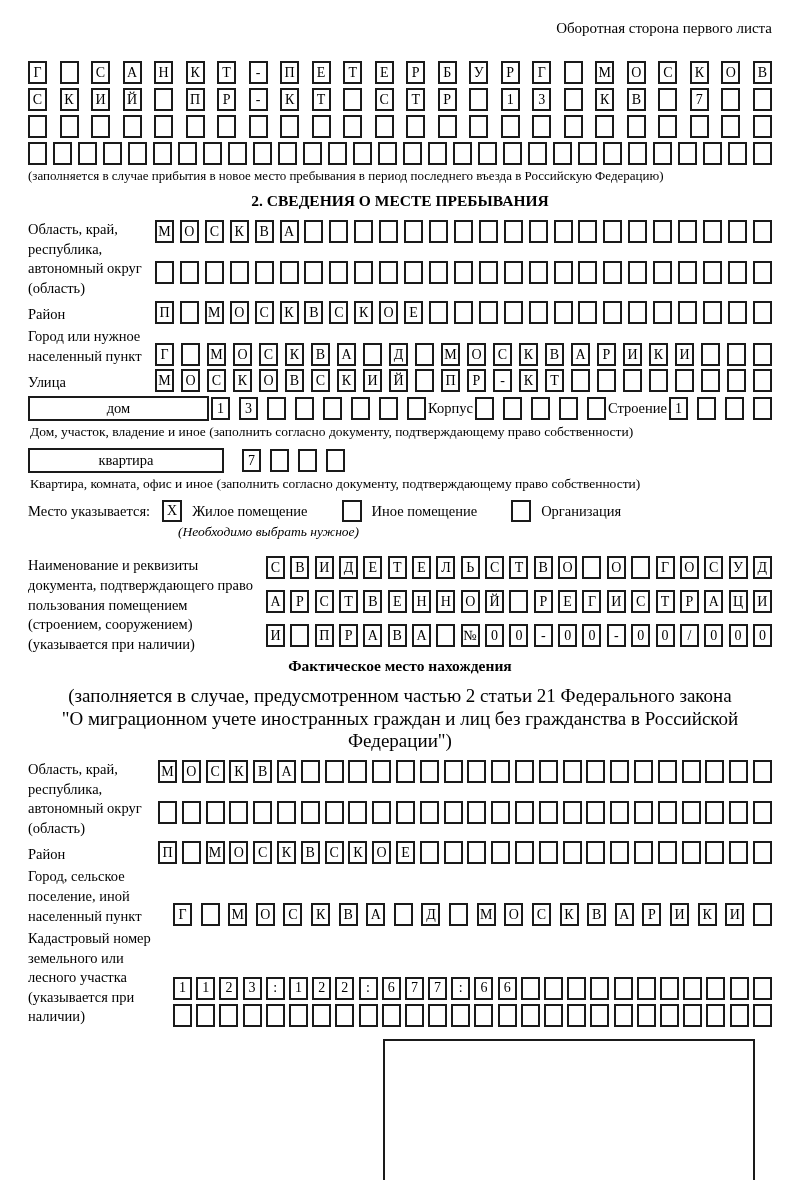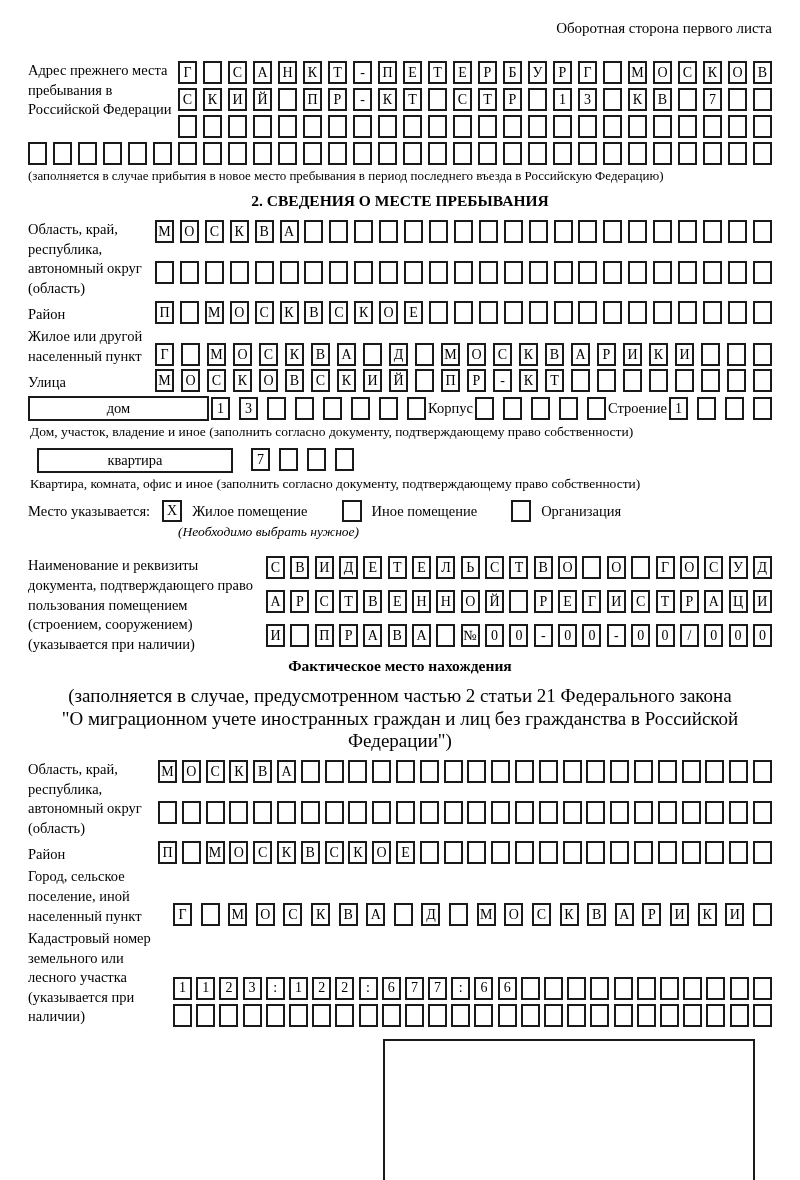--- a/index.html
+++ b/index.html
@@ -18,42 +18,41 @@
   .cells{display:flex;justify-content:space-between;flex:1;height:23px;}
   .cells.tight{flex:0 0 auto;justify-content:flex-start;gap:9px;}
   .cell{width:19px;height:23px;flex:0 0 19px;border:2px solid #1a1a1a;box-sizing:border-box;
         display:flex;align-items:center;justify-content:center;font-size:14px;}
   .cap{font-size:13px;text-align:left;margin:3px 0 8px 0;}
   .capl{font-size:13.5px;text-align:left;margin:3px 0 8px 2px;}
   .sect{text-align:center;font-weight:bold;font-size:15.5px;margin:8px 0 10px 0;}
   .fieldbox{border:2px solid #1a1a1a;height:25px;box-sizing:border-box;display:flex;
             align-items:center;justify-content:center;font-size:14.5px;}
   .houserow{display:flex;align-items:center;justify-content:space-between;margin:4px 0 2px 0;}
-  .aptrow{display:flex;align-items:flex-start;gap:18px;margin:2px 0 2px 9px;}
+  .aptrow{display:flex;align-items:center;gap:18px;margin:2px 0 2px 0;}
   .inline-lbl{font-size:14.5px;}
   .stayrow{display:flex;align-items:center;margin:4px 0 2px 0;font-size:14.5px;}
   .stayopt{display:flex;align-items:center;margin-right:34px;}
   .stayopt .box{width:20px;height:22px;border:2px solid #1a1a1a;box-sizing:border-box;
                 display:flex;align-items:center;justify-content:center;font-size:14px;margin-right:10px;}
   .staynote{font-size:13.5px;text-align:left;width:320px;margin-left:150px;margin-bottom:16px;font-style:italic;}
   .notec{text-align:center;font-size:19px;margin:1px 0;}
   .markwrap{width:406px;margin-left:auto;margin-top:12px;display:flex;flex-direction:column;align-items:center;}
   .markbox{width:372px;height:174px;border:2px solid #1a1a1a;box-sizing:border-box;}
   .markcap{font-size:13.5px;text-align:center;margin-top:5px;line-height:1.45;}
   .mt4{margin-top:4px;}
 </style>
 </head>
 <body>
 
 <div class="page">
 
   <div class="hdr">Оборотная сторона первого листа</div>
 
   <div class="frow">
-    <div class="lbl w150">Адрес прежнего места пребывания в Российской Федерации</div>
     <div class="colcells">
       <div class="cells">
           <span class="cell">Г</span>
           <span class="cell"></span>
           <span class="cell">С</span>
           <span class="cell">А</span>
           <span class="cell">Н</span>
           <span class="cell">К</span>
           <span class="cell">Т</span>
           <span class="cell">-</span>
@@ -249,21 +248,21 @@
         <span class="cell"></span>
         <span class="cell"></span>
         <span class="cell"></span>
         <span class="cell"></span>
         <span class="cell"></span>
         <span class="cell"></span>
       </div>
   </div>
 
   <div class="frow vcenter">
-    <div class="lbl w127">Жилое или другой населенный пункт</div>
+    <div class="lbl w127">Город или нужное населенный пункт</div>
     <div class="cells">
         <span class="cell">Г</span>
         <span class="cell"></span>
         <span class="cell">М</span>
         <span class="cell">О</span>
         <span class="cell">С</span>
         <span class="cell">К</span>
         <span class="cell">В</span>
         <span class="cell">А</span>
         <span class="cell"></span>

